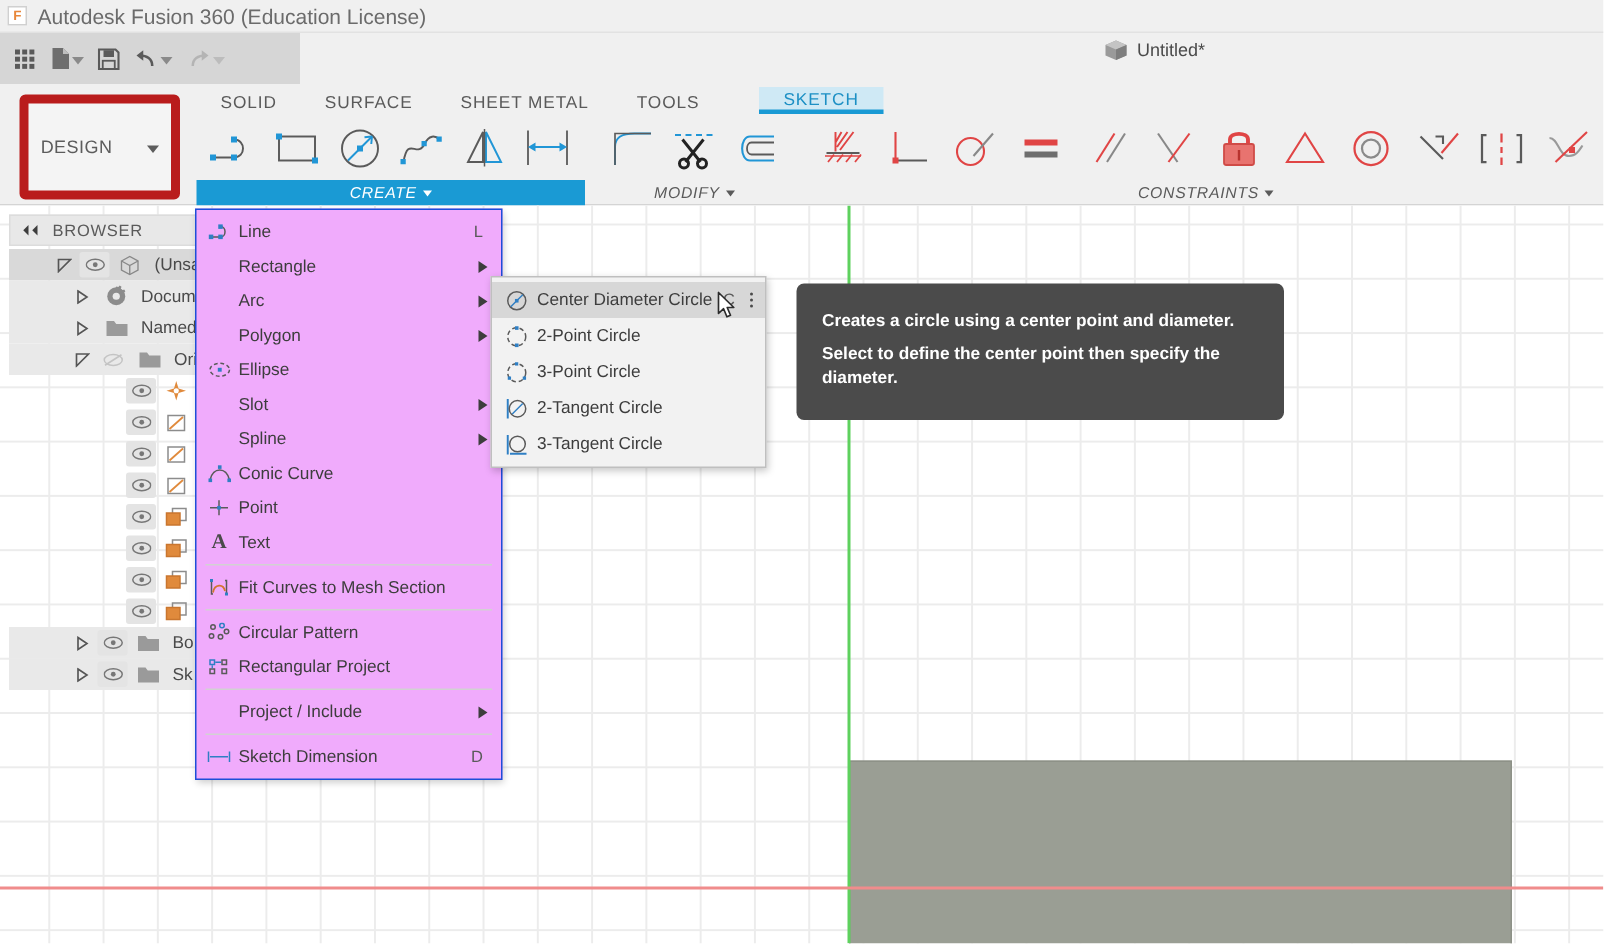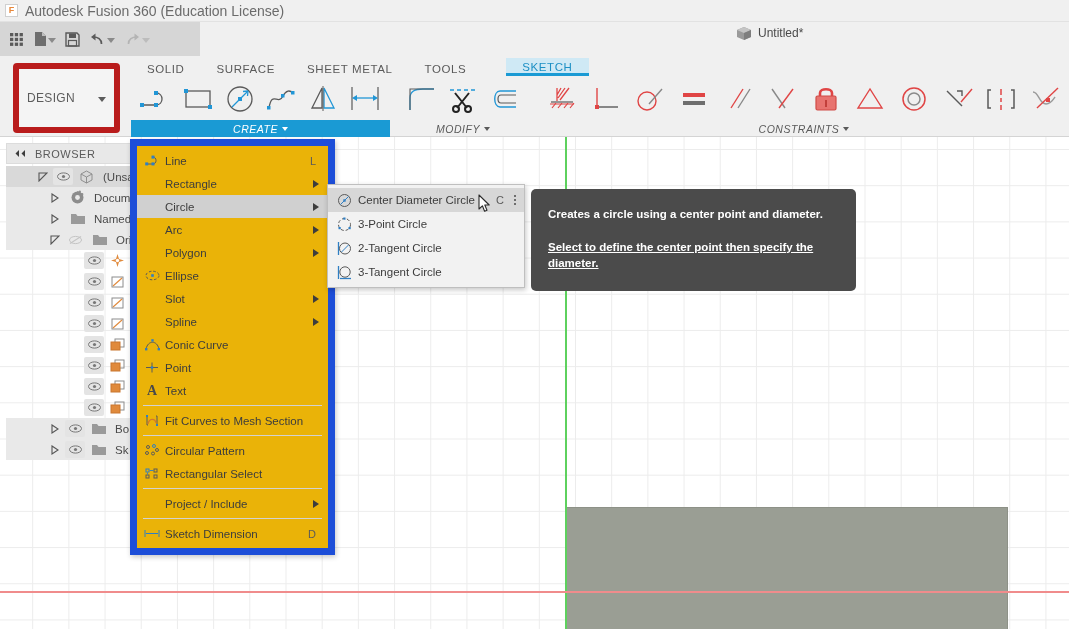--- a/index.html
+++ b/index.html
@@ -157,21 +157,21 @@
     background: #f08c8c;
   }
   .sketch-rect-tall {
     position: absolute; left: 566px; top: 370px; width: 442px; height: 259px;
     background: #9a9e94; border: 1px solid #8d9187;
   }
 
   
   .menu {
     position: absolute; left: 130px; top: 139px; width: 205px;
-    background: #eab308; border: 7px solid #1d4ed8;
+    background: #f0abfc; border: 1px solid #1d4ed8;
     box-shadow: 1px 2px 5px rgba(0,0,0,.22);
     padding: 3px 0 3px 0;
   }
   .mi {
     position: relative; display: flex; align-items: center; height: 23px;
     padding-left: 4px; font-size: 11.5px; color: #3d3d3d; cursor: default;
   }
   .mi .mi-icon {
     width: 22px; height: 18px; display: flex; align-items: center;
     justify-content: center; flex: none;
@@ -181,21 +181,21 @@
   .mi.hl { background: #d0d0d0; }
   .mi .arrow {
     width: 0; height: 0; border-top: 4.5px solid transparent;
     border-bottom: 4.5px solid transparent; border-left: 6px solid #3d3d3d;
     margin-right: 9px;
   }
   .msep { height: 1px; background: #d2d2d2; margin: 3px 6px; }
 
   
   .submenu {
-    position: absolute; left: 327px; top: 184px; width: 198px;
+    position: absolute; left: 327px; top: 184px; width: 184px;
     background: #f2f2f2; border: 1px solid #bfbfbf;
     box-shadow: 1px 2px 5px rgba(0,0,0,.22);
     padding: 3px 0;
   }
   .sub-mi {
     position: relative; display: flex; align-items: center; height: 24px;
     padding-left: 6px; font-size: 11.5px; color: #3d3d3d; cursor: default;
   }
   .sub-mi.hl { background: #d7d7d7; }
   .sub-mi .mi-icon {
@@ -213,21 +213,21 @@
   
   .cursor { position: absolute; left: 478px; top: 194px; }
 
   
   .tooltip {
     position: absolute; left: 531px; top: 189px; width: 325px;
     background: #4b4b4b; color: #ffffff; border-radius: 5px;
     padding: 17px 17px 19px 17px; font-size: 11.5px; font-weight: bold;
     line-height: 1.45;
   }
-  .tooltip p + p { margin-top: 16px; text-decoration: underline; }
+  .tooltip p + p { margin-top: 5px; }
 </style>
 </head>
 <body>
 
 <div id="app">
 
   <div class="titlebar">
     <div class="fusion-logo">F</div>
     <div class="titlebar-text">Autodesk Fusion 360 (Education License)</div>
   </div>
@@ -742,25 +742,20 @@
       <span class="mi-label">Line</span>
       <span class="mi-key">L</span>
     </div>
 
     <div class="mi">
       <span class="mi-icon"></span>
       <span class="mi-label">Rectangle</span>
       <span class="arrow"></span>
     </div>
 
-    <div class="mi hl">
-      <span class="mi-icon"></span>
-      <span class="mi-label">Circle</span>
-      <span class="arrow"></span>
-    </div>
 
     <div class="mi">
       <span class="mi-icon"></span>
       <span class="mi-label">Arc</span>
       <span class="arrow"></span>
     </div>
 
     <div class="mi">
       <span class="mi-icon"></span>
       <span class="mi-label">Polygon</span>
@@ -851,21 +846,21 @@
     <div class="mi">
       <span class="mi-icon">
         <svg width="17" height="13" viewBox="0 0 17 13">
           <rect x="2" y="2" width="3" height="3" fill="none" stroke="#2f7fc4" stroke-width="1"></rect>
           <rect x="10" y="2" width="3" height="3" fill="none" stroke="#5a5a5a" stroke-width="1"></rect>
           <rect x="2" y="8" width="3" height="3" fill="none" stroke="#5a5a5a" stroke-width="1"></rect>
           <rect x="10" y="8" width="3" height="3" fill="none" stroke="#5a5a5a" stroke-width="1"></rect>
           <path d="M5.5 3.5 L9.5 3.5 M3.5 5.5 L3.5 7.5" stroke="#2f7fc4" stroke-width=".9"></path>
         </svg>
       </span>
-      <span class="mi-label">Rectangular Select</span>
+      <span class="mi-label">Rectangular Project</span>
     </div>
 
     <div class="msep"></div>
 
     <div class="mi">
       <span class="mi-icon"></span>
       <span class="mi-label">Project / Include</span>
       <span class="arrow"></span>
     </div>
 
@@ -896,20 +891,30 @@
       </span>
       <span class="mi-label">Center Diameter Circle</span>
       <span class="mi-key">C</span>
       <span class="kebab">
           <i></i>
           <i></i>
           <i></i>
         </span>
     </div>
 
+    <div class="sub-mi">
+      <span class="mi-icon">
+        <svg width="15" height="15" viewBox="0 0 15 15">
+          <circle cx="7.5" cy="7.5" r="6" fill="none" stroke="#5a5a5a" stroke-width="1" stroke-dasharray="3,2"></circle>
+          <rect x="6.3" y="0.5" width="2.4" height="2.4" fill="#2f7fc4"></rect>
+          <rect x="6.3" y="12" width="2.4" height="2.4" fill="#2f7fc4"></rect>
+        </svg>
+      </span>
+      <span class="mi-label">2-Point Circle</span>
+    </div>
 
     <div class="sub-mi">
       <span class="mi-icon">
         <svg width="15" height="15" viewBox="0 0 15 15">
           <circle cx="7.5" cy="7.5" r="6" fill="none" stroke="#5a5a5a" stroke-width="1" stroke-dasharray="3,2"></circle>
           <rect x="6.3" y="0.5" width="2.2" height="2.2" fill="#2f7fc4"></rect>
           <rect x="11.5" y="10" width="2.2" height="2.2" fill="#2f7fc4"></rect>
           <rect x="1.5" y="10" width="2.2" height="2.2" fill="#2f7fc4"></rect>
         </svg>
       </span>

